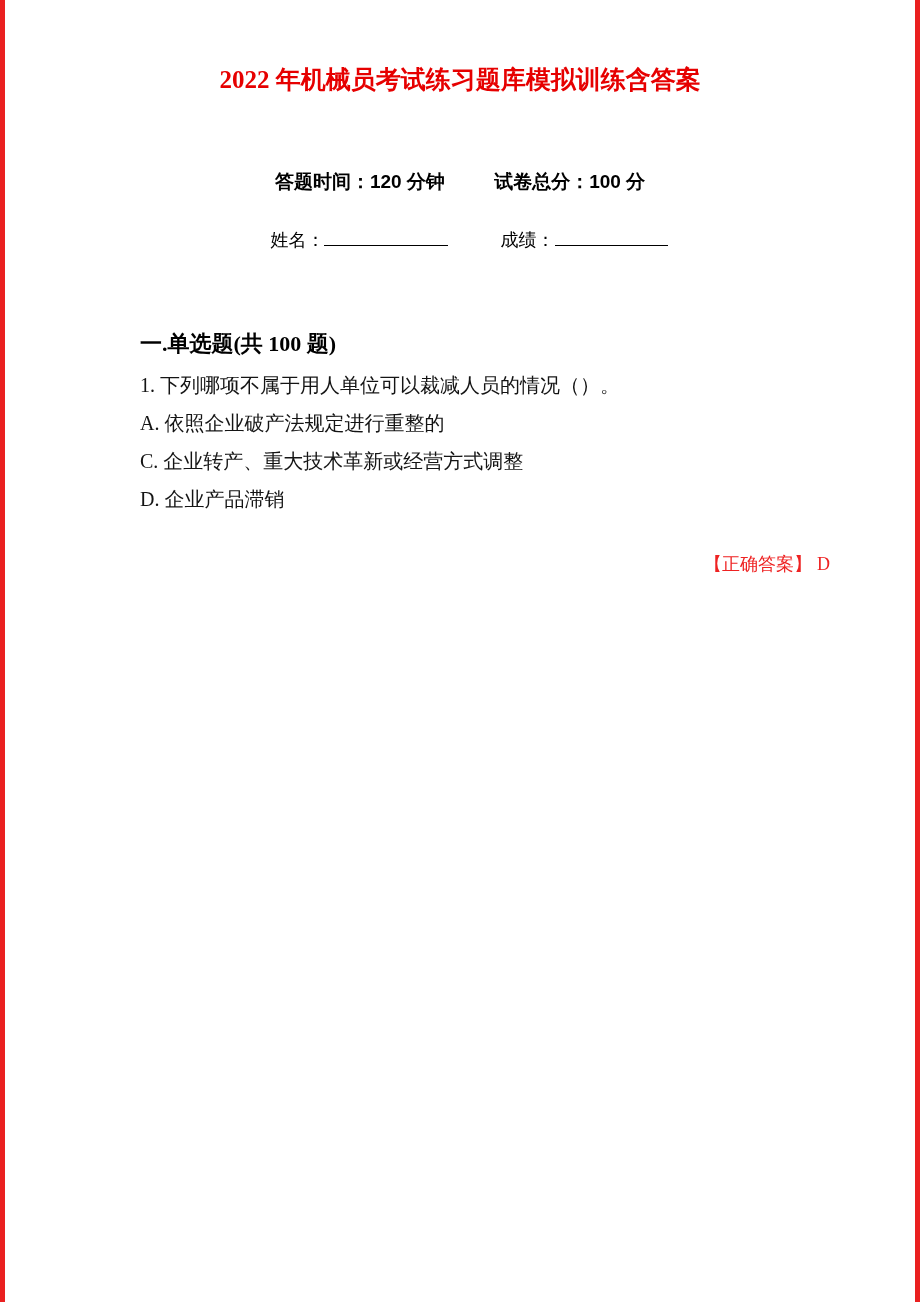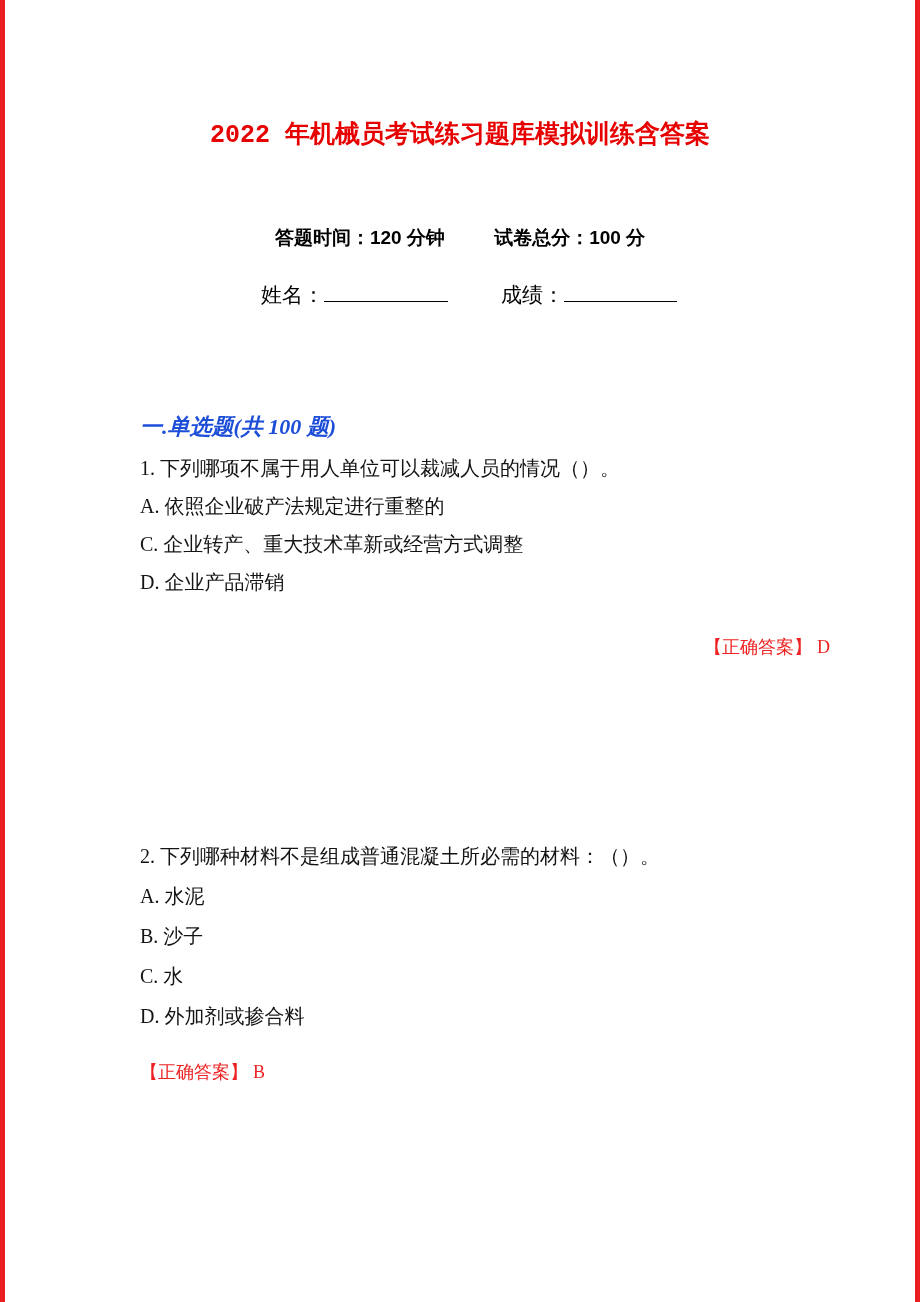--- a/index.html
+++ b/index.html
@@ -17,68 +17,67 @@
     position: absolute;
     top: 0;
     width: 5px;
     height: 1302px;
     background: #ea2020;
   }
   .edge-bar.left  { left: 0; }
   .edge-bar.right { right: 0; }
 
   .title {
-    padding-top: 120px;
+    padding-top: 64px;
     text-align: center;
     font-size: 25px;
     line-height: 32px;
     font-weight: bold;
     color: #e60000;
-    font-family: Liberation Mono, monospace;
+    font-family: Liberation Serif, serif;
   }
 
   .meta {
     margin-top: 74px;
     text-align: center;
     font-size: 19px;
     line-height: 24px;
     font-weight: bold;
     color: #000000;
     font-family: "Liberation Sans", "DejaVu Sans", sans-serif;
   }
   .meta .meta-gap { margin-left: 44px; }
 
   .name-row {
     margin-top: 33px;
     text-align: center;
-    font-size: 21px;
+    font-size: 18px;
     line-height: 24px;
     color: #000000;
     font-family: "Liberation Sans", "DejaVu Sans", sans-serif;
     padding-left: 18px;
   }
   .blank {
     display: inline-block;
     width: 124px;
     height: 19px;
     border-bottom: 1.5px solid #000000;
     vertical-align: baseline;
   }
   .blank.blank2 { width: 113px; }
   .gap2 { margin-left: 47px; }
 
   .content { padding-left: 140px; padding-right: 90px; }
 
   .heading {
-    margin-top: 106px;
+    margin-top: 78px;
     font-size: 22px;
     line-height: 28px;
     font-weight: bold;
-    color: #1d4ed8;
-    font-style: italic;
+    color: #000000;
   }
 
   .stem, .option {
     font-size: 20px;
     line-height: 24px;
     color: #141414;
   }
   .stem.q1stem { margin-top: 15px; }
   .q1 .option  { margin-top: 14px; }
 
@@ -117,22 +116,14 @@
     <h2 class="heading">一.单选题(共 100 题)</h2>
 
     <div class="question q1">
       <p class="stem q1stem">1. 下列哪项不属于用人单位可以裁减人员的情况（）。</p>
       <p class="option">A. 依照企业破产法规定进行重整的</p>
       <p class="option">C. 企业转产、重大技术革新或经营方式调整</p>
       <p class="option">D. 企业产品滞销</p>
       <p class="answer a1"><span>【正确答案】</span><span class="ans-letter">D</span></p>
     </div>
 
-    <div class="question q2">
-      <p class="stem q2stem">2. 下列哪种材料不是组成普通混凝土所必需的材料：（）。</p>
-      <p class="option">A. 水泥</p>
-      <p class="option">B. 沙子</p>
-      <p class="option">C. 水</p>
-      <p class="option">D. 外加剂或掺合料</p>
-      <p class="answer a2"><span>【正确答案】</span><span class="ans-letter">B</span></p>
-    </div>
   </div>
 </div>
 
 </body></html>

